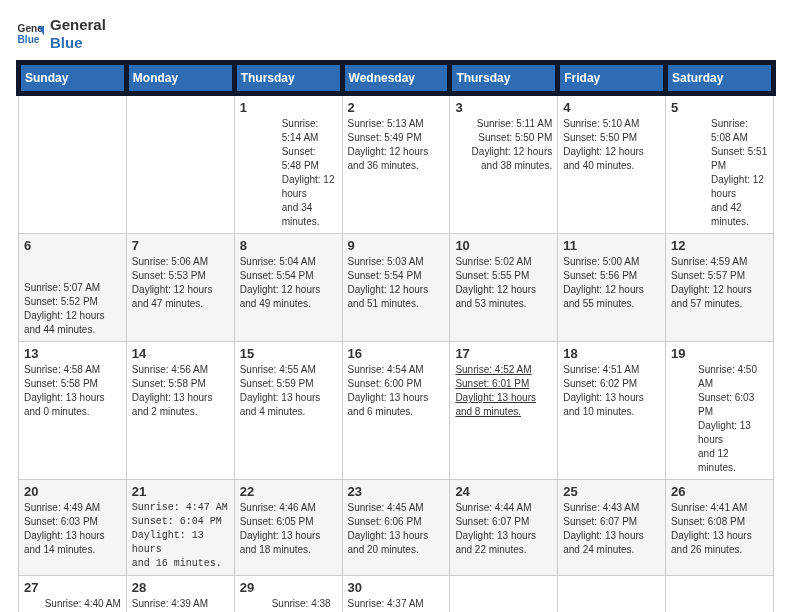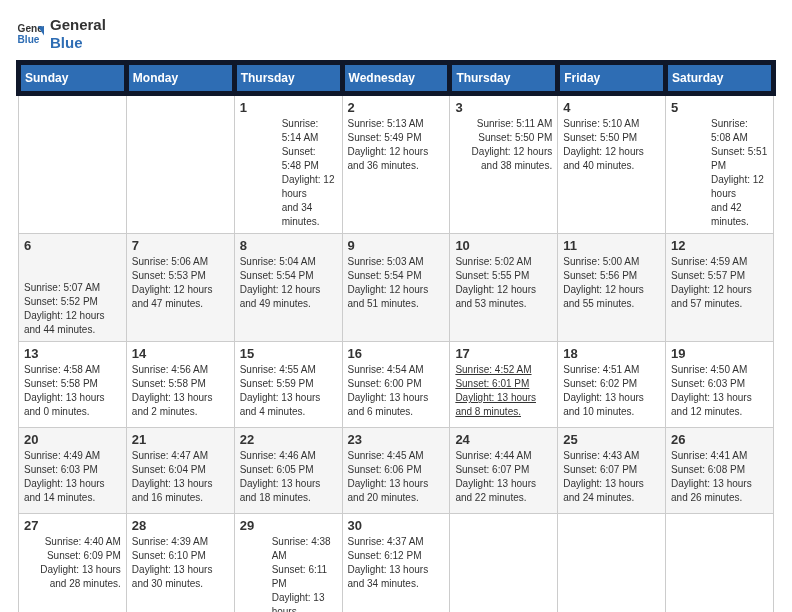--- a/index.html
+++ b/index.html
@@ -241,37 +241,37 @@
         </td>
         <td>
           <span class="day-num">18</span>
           <div class="day-info" style="white-space: pre-line;">Sunrise: 4:51 AM
 Sunset: 6:02 PM
 Daylight: 13 hours
 and 10 minutes.</div>
         </td>
         <td>
           <span class="day-num">19</span>
-          <div class="day-info" style="white-space: pre-line;">Sunrise: 4:50 AM
+          <div class="day-info" style="white-space: pre-line; margin-left: 27px;">Sunrise: 4:50 AM
 Sunset: 6:03 PM
 Daylight: 13 hours
 and 12 minutes.</div>
         </td>
       </tr>
       <tr>
         <td>
           <span class="day-num">20</span>
           <div class="day-info" style="white-space: pre-line;">Sunrise: 4:49 AM
 Sunset: 6:03 PM
 Daylight: 13 hours
 and 14 minutes.</div>
         </td>
         <td>
           <span class="day-num">21</span>
-          <div class="day-info" style="white-space: pre-line;">Sunrise: 4:47 AM
+          <div class="day-info" style="white-space: pre-line; font-family: Liberation Mono, monospace;">Sunrise: 4:47 AM
 Sunset: 6:04 PM
 Daylight: 13 hours
 and 16 minutes.</div>
         </td>
         <td>
           <span class="day-num">22</span>
           <div class="day-info" style="white-space: pre-line;">Sunrise: 4:46 AM
 Sunset: 6:05 PM
 Daylight: 13 hours
 and 18 minutes.</div>

